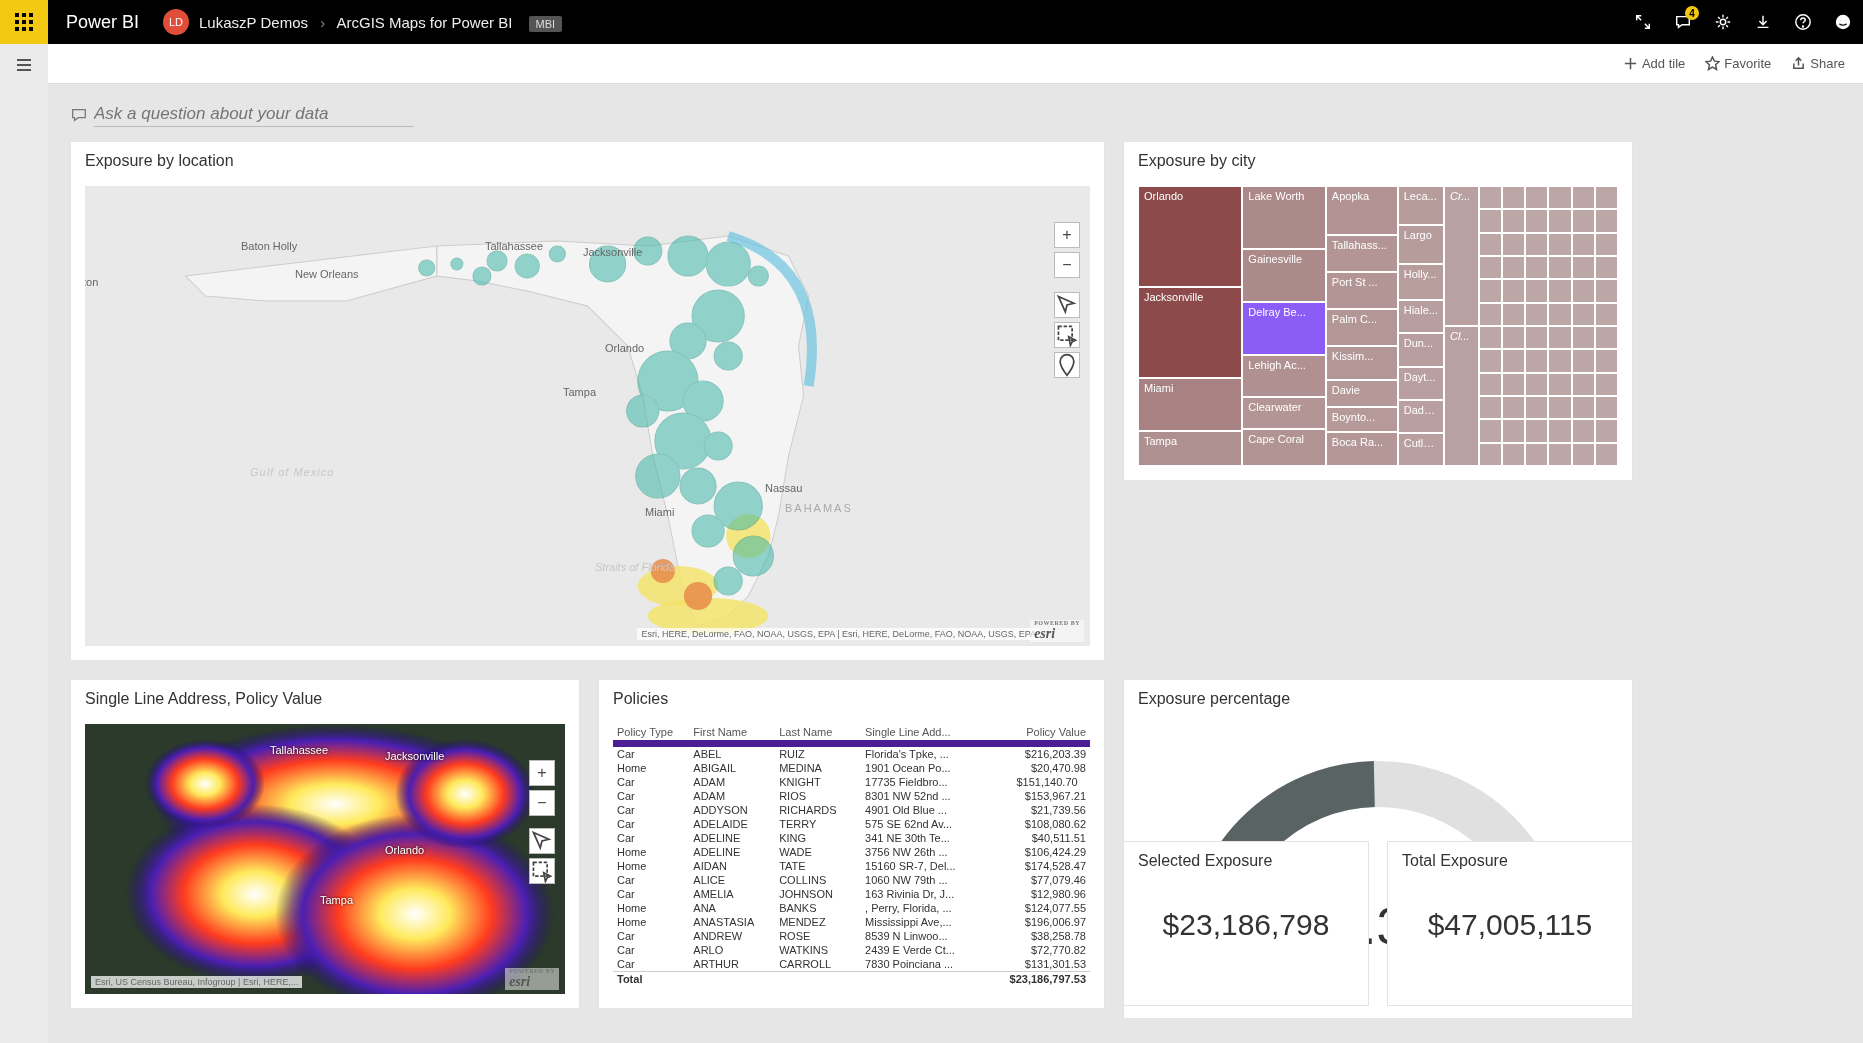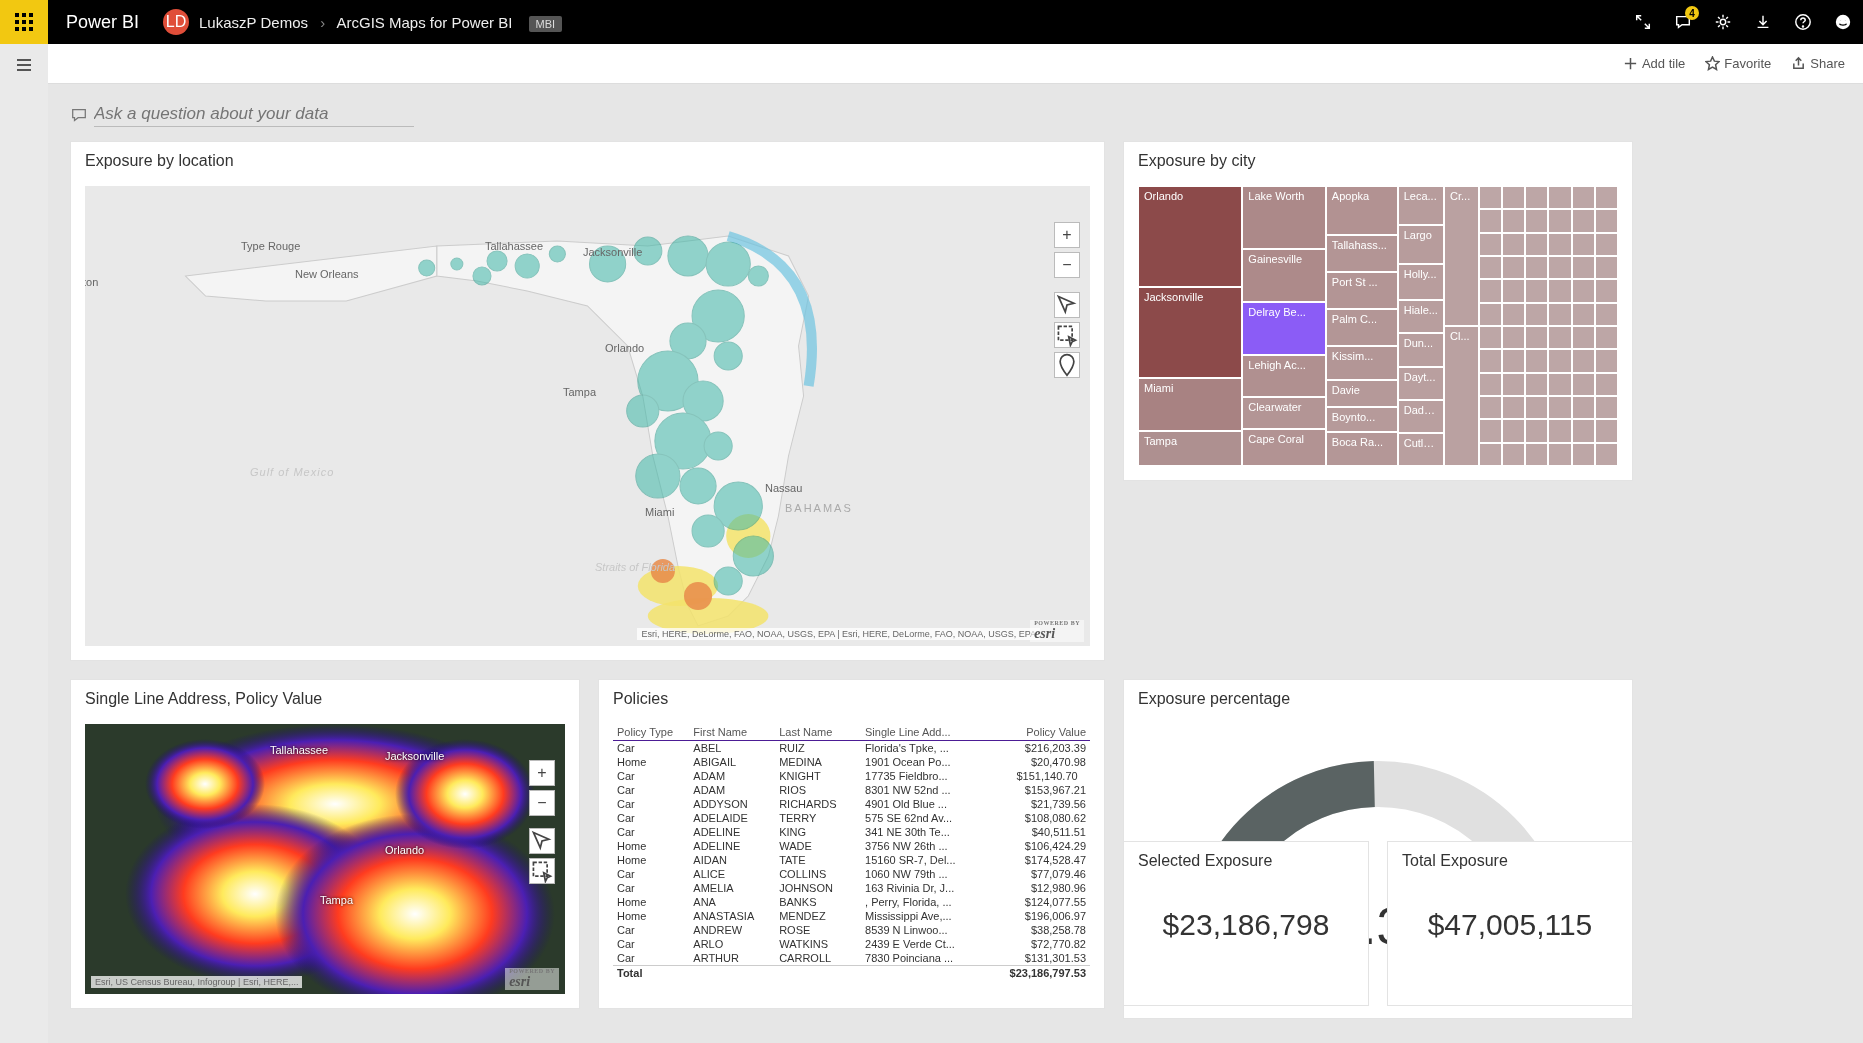--- a/index.html
+++ b/index.html
@@ -3,21 +3,21 @@
 <meta charset="utf-8">
 <style>
 * { box-sizing: border-box; margin: 0; padding: 0; }
 html, body { width: 1863px; height: 1043px; font-family: "Segoe UI", Arial, sans-serif; background: #e6e6e6; overflow: hidden; }
 
 
 .topbar { display: flex; align-items: center; height: 44px; background: #000; color: #fff; }
 .waffle { width: 48px; height: 44px; background: #f2c811; display: flex; align-items: center; justify-content: center; }
 .waffle svg { width: 20px; height: 20px; }
 .brand { margin-left: 18px; font-size: 18px; font-weight: 400; }
-.avatar { width: 26px; height: 26px; border-radius: 50%; background: #e04e39; color: #fff; font-size: 16px; display: inline-flex; align-items: center; justify-content: center; margin: 0 10px 0 24px; }
+.avatar { width: 26px; height: 26px; border-radius: 50%; background: #e04e39; color: #fff; font-size: 11px; display: inline-flex; align-items: center; justify-content: center; margin: 0 10px 0 24px; }
 .crumb { color: #eee; font-size: 15px; }
 .crumb .sep { color: #888; margin: 0 8px; }
 .mbi { background: #555; color: #ddd; font-size: 11px; padding: 2px 7px; border-radius: 2px; margin-left: 12px; }
 .topbar-sp { flex: 1; }
 .topicon { width: 40px; height: 44px; display: flex; align-items: center; justify-content: center; cursor: pointer; position: relative; }
 .topicon svg { width: 18px; height: 18px; stroke: #fff; fill: none; stroke-width: 1.6; }
 .badge { position: absolute; top: 6px; right: 4px; background: #f2c811; color: #000; font-size: 10px; width: 14px; height: 14px; border-radius: 50%; display: flex; align-items: center; justify-content: center; font-weight: 600; }
 
 
 .subbar { height: 40px; background: #fff; border-bottom: 1px solid #ddd; display: flex; align-items: center; padding-left: 48px; padding-right: 8px; }
@@ -73,21 +73,21 @@
 .heat svg { width: 100%; height: 100%; }
 .heat-controls { position: absolute; right: 10px; top: 36px; display: flex; flex-direction: column; gap: 4px; }
 .heat .map-attr { left: 6px; right: auto; bottom: 6px; }
 .heat .esri { right: 6px; }
 .heat-label { position: absolute; font-size: 11px; color: #fff; text-shadow: 0 0 3px #000; }
 
 
 .table-card { position: absolute; left: 528px; top: 538px; width: 507px; height: 330px; }
 .ptable { position: absolute; left: 14px; right: 14px; top: 44px; bottom: 14px; font-size: 11px; overflow: hidden; }
 .ptable table { width: 100%; border-collapse: collapse; }
-.ptable th { text-align: left; font-weight: 400; color: #555; border-bottom: 1px solid #4c1d95; padding: 2px 4px; }
+.ptable th { text-align: left; font-weight: 400; color: #555; border-bottom: 7px solid #4c1d95; padding: 2px 4px; }
 .ptable td { padding: 1px 4px; color: #333; white-space: nowrap; overflow: hidden; text-overflow: ellipsis; }
 .ptable td:last-child, .ptable th:last-child { text-align: right; }
 .ptable tfoot td { border-top: 1px solid #ccc; font-weight: 600; }
 
 
 .kpi-card { height: 165px; }
 .kpi1 { position: absolute; left: 1053px; top: 700px; width: 246px; }
 .kpi2 { position: absolute; left: 1317px; top: 700px; width: 246px; }
 .kpi-val { text-align: center; font-size: 30px; color: #333; margin-top: 30px; }
 
@@ -239,21 +239,21 @@
               <circle cx="610" cy="300" r="18"></circle>
             <circle cx="650" cy="320" r="24"></circle>
               <circle cx="620" cy="345" r="16"></circle>
             <circle cx="665" cy="370" r="20"></circle>
               <circle cx="640" cy="395" r="14"></circle>
             <circle cx="340" cy="82" r="8"></circle>
               <circle cx="370" cy="78" r="6"></circle>
               <circle cx="395" cy="90" r="9"></circle>
           </g>
         </svg>
-        <div class="map-label" style="left:156px; top:54px;">Type Rouge</div>
+        <div class="map-label" style="left:156px; top:54px;">Baton Holly</div>
         <div class="map-label" style="left:210px; top:82px;">New Orleans</div>
         <div class="map-label" style="left:400px; top:54px;">Tallahassee</div>
         <div class="map-label" style="left:498px; top:60px;">Jacksonville</div>
         <div class="map-label" style="left:520px; top:156px;">Orlando</div>
         <div class="map-label" style="left:478px; top:200px;">Tampa</div>
         <div class="map-label" style="left:560px; top:320px;">Miami</div>
         <div class="map-label" style="left:680px; top:296px;">Nassau</div>
         <div class="map-label" style="left:700px; top:316px; letter-spacing:2px; color:#aaa;">BAHAMAS</div>
         <div class="map-label" style="left:165px; top:280px; color:#c7c7c7; font-style:italic; letter-spacing:1px;">Gulf of Mexico</div>
         <div class="map-label" style="left:510px; top:375px; color:#c7c7c7; font-style:italic;">Straits of Florida</div>
@@ -313,21 +313,21 @@
           <div class="tcol" style="width: 9.66184%;">
             <div class="tcell" style="height: 13.9785%; background: rgb(183, 156, 156);">Leca...</div>
             <div class="tcell" style="height: 13.9785%; background: rgb(183, 156, 156);">Largo</div>
             <div class="tcell" style="height: 12.9032%; background: rgb(184, 157, 157);">Holly...</div>
             <div class="tcell" style="height: 11.828%; background: rgb(184, 158, 158);">Hiale...</div>
             <div class="tcell" style="height: 11.828%; background: rgb(184, 158, 158);">Dun...</div>
             <div class="tcell" style="height: 11.828%; background: rgb(185, 159, 159);">Dayt...</div>
             <div class="tcell" style="height: 11.828%; background: rgb(185, 159, 159);">Dade...</div>
             <div class="tcell" style="height: 11.828%; background: rgb(185, 159, 159);">Cutle...</div>
           </div>
-          <div class="tcol" style="width: 7.24638%;">
+          <div class="tcol" style="width: 7.24638%; font-style: italic;">
             <div class="tcell" style="height: 50%; background: rgb(186, 161, 161);">Cr...</div>
             <div class="tcell" style="height: 50%; background: rgb(186, 161, 161);">Cl...</div>
           </div>
           <div class="tcol" style="width: 28.9855%; display: grid; grid-template-columns: repeat(6, 1fr); grid-auto-rows: 1fr;">
             <div class="tcell" style="background: rgb(189, 166, 166);"></div>
             <div class="tcell" style="background: rgb(189, 166, 166);"></div>
             <div class="tcell" style="background: rgb(189, 166, 166);"></div>
             <div class="tcell" style="background: rgb(189, 166, 166);"></div>
             <div class="tcell" style="background: rgb(189, 166, 166);"></div>
             <div class="tcell" style="background: rgb(189, 166, 166);"></div>

